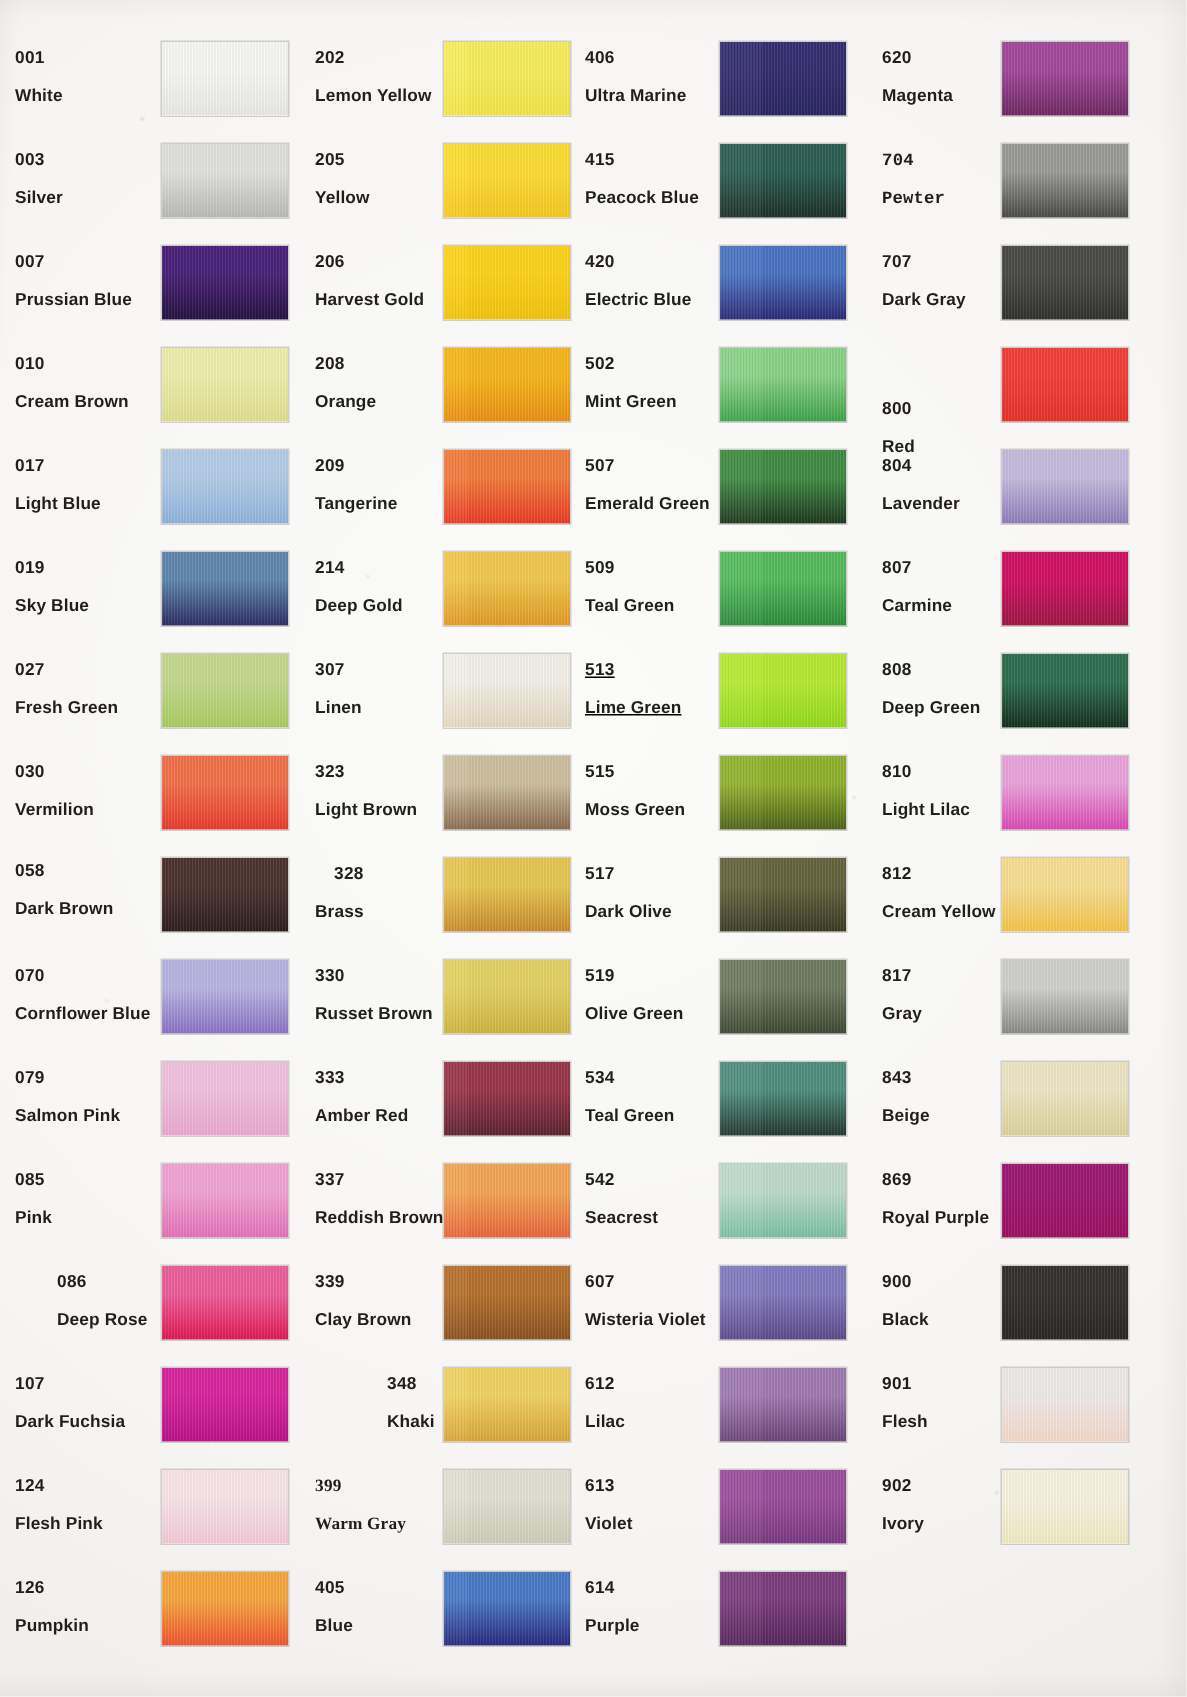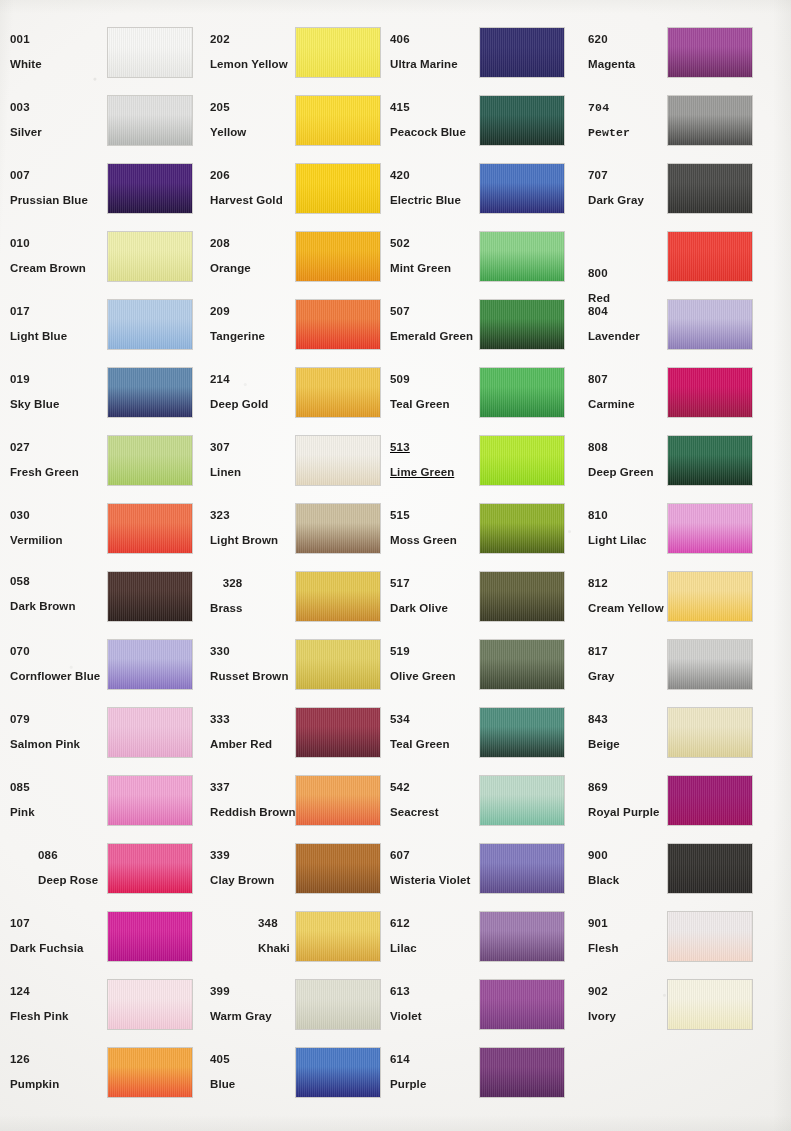--- a/index.html
+++ b/index.html
@@ -277,21 +277,21 @@
     <div class="swatch" title="339 Clay Brown" style="left: 296px; top: 844px; width: 84px; height: 49px; background: linear-gradient(rgb(180, 112, 45) 0%, rgb(180, 112, 45) 38%, rgb(138, 82, 33) 100%);">
       <i></i>
     </div>
     <div class="cell" style="left: 210px; top: 918px; margin-left: 48px;">
       <div class="code">348</div>
       <div class="cname">Khaki</div>
     </div>
     <div class="swatch" title="348 Khaki" style="left: 296px; top: 912px; width: 84px; height: 49px; background: linear-gradient(rgb(238, 209, 98) 0%, rgb(238, 209, 98) 38%, rgb(217, 166, 58) 100%);">
       <i></i>
     </div>
-    <div class="cell" style="left: 210px; top: 986px;">
+    <div class="cell" style="left: 210px; top: 986px; font-family: Liberation Serif, serif;">
       <div class="code">399</div>
       <div class="cname">Warm Gray</div>
     </div>
     <div class="swatch" title="399 Warm Gray" style="left: 296px; top: 980px; width: 84px; height: 49px; background: linear-gradient(rgb(224, 224, 210) 0%, rgb(224, 224, 210) 38%, rgb(205, 205, 186) 100%);">
       <i></i>
     </div>
     <div class="cell" style="left: 210px; top: 1054px;">
       <div class="code">405</div>
       <div class="cname">Blue</div>
     </div>

